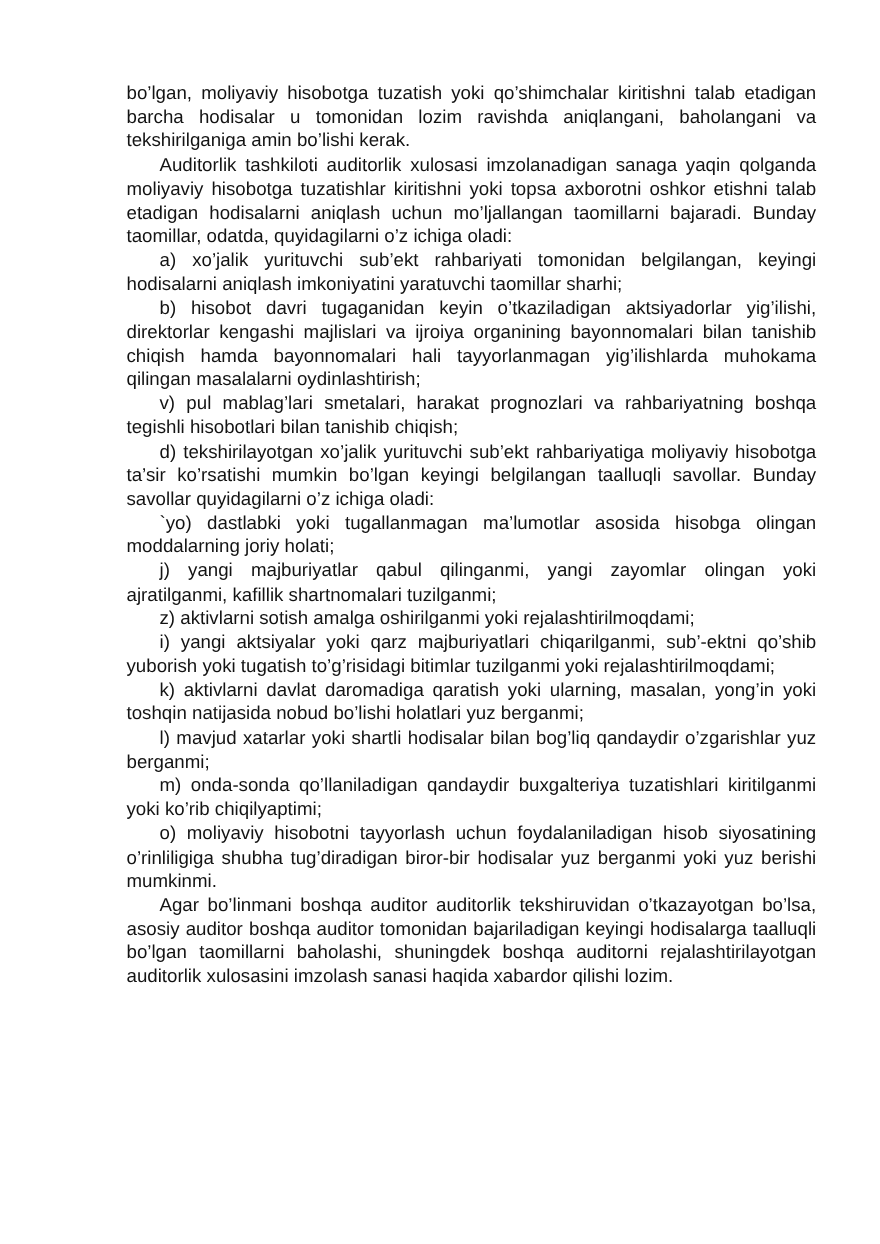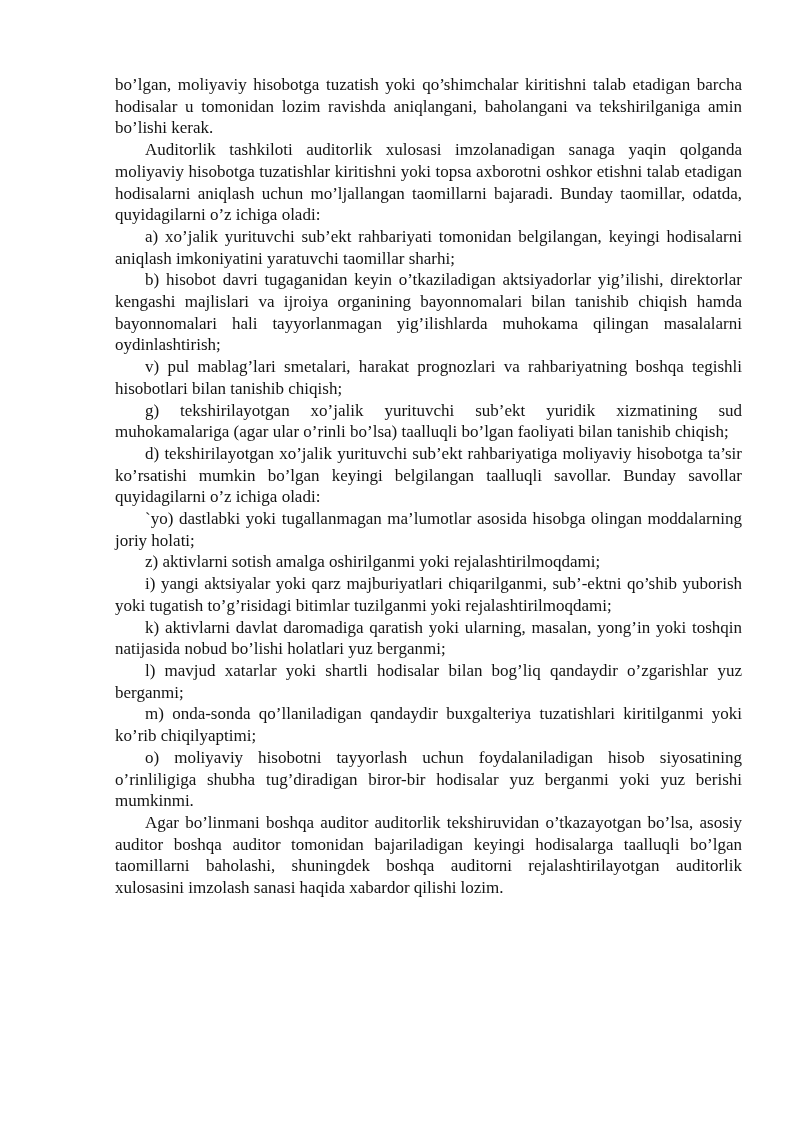--- a/index.html
+++ b/index.html
@@ -12,21 +12,21 @@
     width: 800px;
     height: 1131px;
     background: #ffffff;
     overflow: hidden;
   }
   .text-block {
     position: absolute;
     left: 115px;
     top: 74px;
     width: 627px;
-    font-family: Liberation Serif, serif;
+    font-family: Liberation Sans, sans-serif;
     font-size: 17px;
     line-height: 21.7px;
     color: #131313;
     text-align: justify;
     -webkit-hyphens: none;
     hyphens: none;
   }
   .para {
     margin: 0;
     padding: 0;
@@ -38,23 +38,23 @@
 </head>
 <body>
 
 <div class="page">
   <div class="text-block" id="text-block">
       <p class="para">bo’lgan, moliyaviy hisobotga tuzatish yoki qo’shimchalar kiritishni talab etadigan barcha hodisalar u tomonidan lozim ravishda aniqlangani, baholangani va tekshirilganiga amin bo’lishi kerak.</p>
       <p class="para indent">Auditorlik tashkiloti auditorlik xulosasi imzolanadigan sanaga yaqin qolganda moliyaviy hisobotga tuzatishlar kiritishni yoki topsa axborotni oshkor etishni talab etadigan hodisalarni aniqlash uchun mo’ljallangan taomillarni bajaradi. Bunday taomillar, odatda, quyidagilarni o’z ichiga oladi:</p>
       <p class="para indent">a) xo’jalik yurituvchi sub’ekt rahbariyati tomonidan belgilangan, keyingi hodisalarni aniqlash imkoniyatini yaratuvchi taomillar sharhi;</p>
       <p class="para indent">b) hisobot davri tugaganidan keyin o’tkaziladigan aktsiyadorlar yig’ilishi, direktorlar kengashi majlislari va ijroiya organining bayonnomalari bilan tanishib chiqish hamda bayonnomalari hali tayyorlanmagan yig’ilishlarda muhokama qilingan masalalarni oydinlashtirish;</p>
       <p class="para indent">v) pul mablag’lari smetalari, harakat prognozlari va rahbariyatning boshqa tegishli hisobotlari bilan tanishib chiqish;</p>
-      <p class="para indent">g) tekshirilayotgan xo’jalik yurituvchi sub’ekt yuridik xizmatining sud muhokamalariga (agar ular o’rinli bo’lsa) taalluqli bo’lgan faoliyati bilan tanishib chiqish;</p>
       <p class="para indent">d) tekshirilayotgan xo’jalik yurituvchi sub’ekt rahbariyatiga moliyaviy hisobotga ta’sir ko’rsatishi mumkin bo’lgan keyingi belgilangan taalluqli savollar. Bunday savollar quyidagilarni o’z ichiga oladi:</p>
       <p class="para indent">`yo) dastlabki yoki tugallanmagan ma’lumotlar asosida hisobga olingan moddalarning joriy holati;</p>
+      <p class="para indent">j) yangi majburiyatlar qabul qilinganmi, yangi zayomlar olingan yoki ajratilganmi, kafillik shartnomalari tuzilganmi;</p>
       <p class="para indent">z) aktivlarni sotish amalga oshirilganmi yoki rejalashtirilmoqdami;</p>
       <p class="para indent">i) yangi aktsiyalar yoki qarz majburiyatlari chiqarilganmi, sub’-ektni qo’shib yuborish yoki tugatish to’g’risidagi bitimlar tuzilganmi yoki rejalashtirilmoqdami;</p>
       <p class="para indent">k) aktivlarni davlat daromadiga qaratish yoki ularning, masalan, yong’in yoki toshqin natijasida nobud bo’lishi holatlari yuz berganmi;</p>
       <p class="para indent">l) mavjud xatarlar yoki shartli hodisalar bilan bog’liq qandaydir o’zgarishlar yuz berganmi;</p>
       <p class="para indent">m) onda-sonda qo’llaniladigan qandaydir buxgalteriya tuzatishlari kiritilganmi yoki ko’rib chiqilyaptimi;</p>
       <p class="para indent">o) moliyaviy hisobotni tayyorlash uchun foydalaniladigan hisob siyosatining o’rinliligiga shubha tug’diradigan biror-bir hodisalar yuz berganmi yoki yuz berishi mumkinmi.</p>
       <p class="para indent">Agar bo’linmani boshqa auditor auditorlik tekshiruvidan o’tkazayotgan bo’lsa, asosiy auditor boshqa auditor tomonidan bajariladigan keyingi hodisalarga taalluqli bo’lgan taomillarni baholashi, shuningdek boshqa auditorni rejalashtirilayotgan auditorlik xulosasini imzolash sanasi haqida xabardor qilishi lozim.</p>
     </div>
 </div>
 

